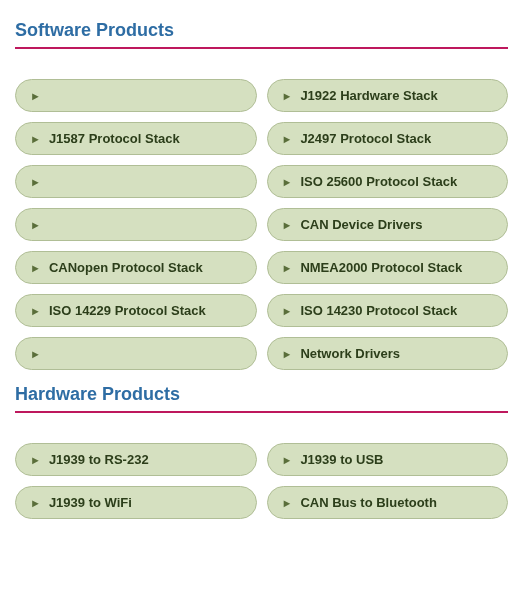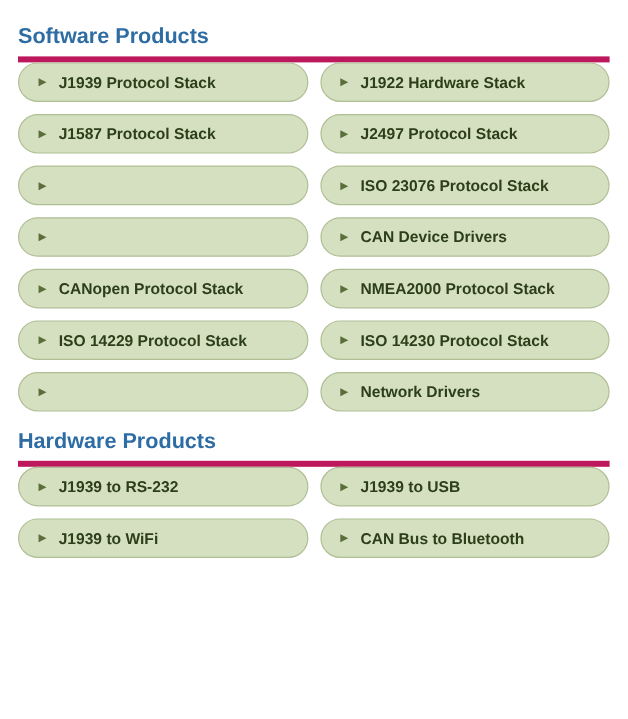--- a/index.html
+++ b/index.html
@@ -14,22 +14,22 @@
       width: 523px;
       min-height: 599px;
       padding: 10px 15px;
     }
 
     .section-title {
       color: #2e6da4;
       font-size: 18px;
       font-weight: bold;
       padding-bottom: 6px;
-      border-bottom: 5px solid #be185d;
-      margin-bottom: 0;
+      border-bottom: 2px solid #be185d;
+      margin-bottom: 30px;
       margin-top: 10px;
     }
 
     .grid {
       display: grid;
       grid-template-columns: 1fr 1fr;
       gap: 10px;
       margin-bottom: 14px;
     }
 
@@ -65,21 +65,20 @@
   </style>
 </head>
 <body>
 
 <div>
   <div class="section-title">Software Products</div>
   <div class="grid">
 
     <button class="btn">
       <span class="btn-arrow">►</span>
-      <span class="btn-label">J1939 Protocol Stack</span>
     </button>
 
     <button class="btn">
       <span class="btn-arrow">►</span>
       <span class="btn-label">J1922 Hardware Stack</span>
     </button>
 
     <button class="btn">
       <span class="btn-arrow">►</span>
       <span class="btn-label">J1587 Protocol Stack</span>
@@ -89,21 +88,21 @@
       <span class="btn-arrow">►</span>
       <span class="btn-label">J2497 Protocol Stack</span>
     </button>
 
     <button class="btn">
       <span class="btn-arrow">►</span>
     </button>
 
     <button class="btn">
       <span class="btn-arrow">►</span>
-      <span class="btn-label">ISO 23076 Protocol Stack</span>
+      <span class="btn-label">ISO 25600 Protocol Stack</span>
     </button>
 
     <button class="btn">
       <span class="btn-arrow">►</span>
     </button>
 
     <button class="btn">
       <span class="btn-arrow">►</span>
       <span class="btn-label">CAN Device Drivers</span>
     </button>

